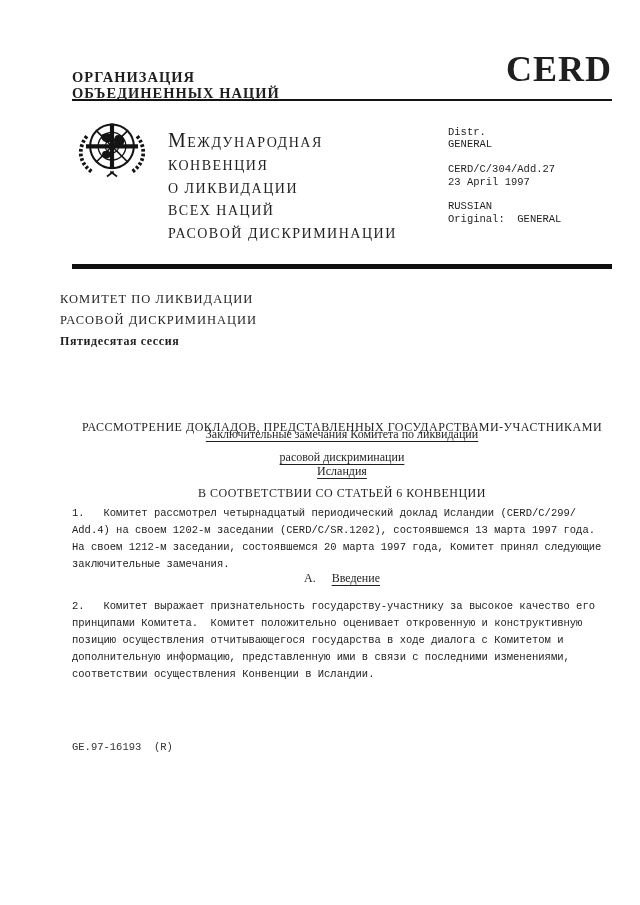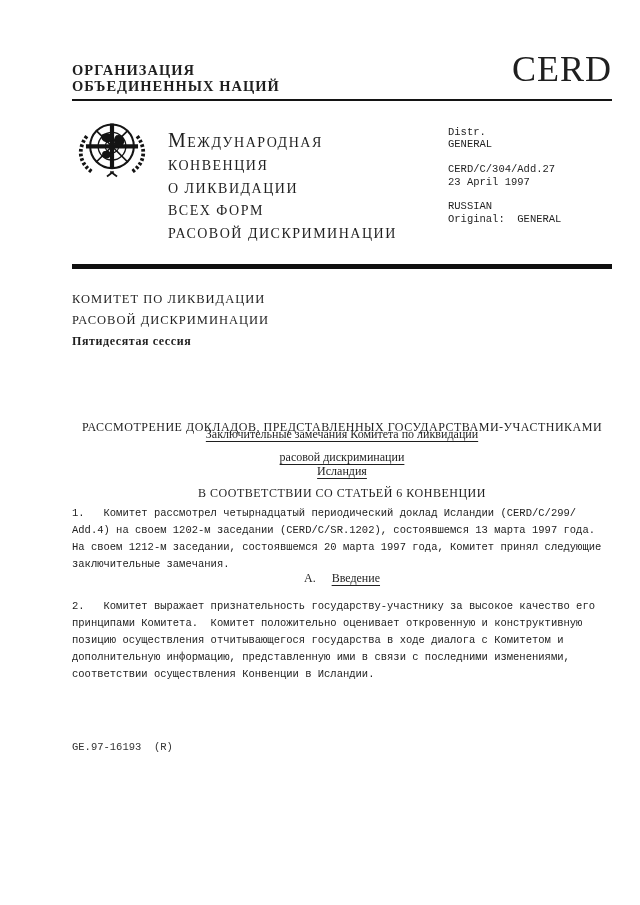--- a/index.html
+++ b/index.html
@@ -2,32 +2,32 @@
 <html><head>
 <meta charset="utf-8">
 <style>
   html,body{margin:0;padding:0;}
   body{
     width:640px;height:905px;background:#ffffff;position:relative;
     font-family:"Liberation Serif",serif;color:#1f1f1f;overflow:hidden;
   }
   .abs{position:absolute;}
   
-  .org-name{left:72px;top:62px;font-weight:bold;font-size:14.5px;line-height:16px;letter-spacing:1px;}
-  .doc-symbol{right:28px;top:48px;font-weight:normal;font-size:36px;letter-spacing:1px;font-family:"Liberation Serif",serif;}
+  .org-name{left:72px;top:69px;font-weight:bold;font-size:14.5px;line-height:16px;letter-spacing:1px;}
+  .doc-symbol{right:28px;top:48px;font-weight:bold;font-size:36px;letter-spacing:1px;font-family:"Liberation Serif",serif;}
   .rule-thin{left:72px;top:99px;width:540px;height:2px;background:#141414;}
   
   .emblem{left:70px;top:114px;width:84px;height:78px;}
   .conv-title{left:168px;top:129px;font-size:14px;line-height:22.8px;letter-spacing:1.5px;}
   .conv-first::first-letter{font-size:20px;}
   .distribution{left:448px;top:126px;font-family:"Liberation Mono","DejaVu Sans Mono",monospace;font-size:10.5px;line-height:12.4px;}
   .mono-line{white-space:pre;min-height:12.4px;}
   .rule-thick{left:72px;top:264px;width:540px;height:5px;background:#0f0f0f;}
   
-  .committee{left:72px;top:289px;font-size:12.5px;line-height:21px;letter-spacing:1px;}
+  .committee{left:60px;top:289px;font-size:12.5px;line-height:21px;letter-spacing:1px;}
   .session{letter-spacing:0.6px;font-size:12px;font-weight:bold;}
   
   .centered{left:72px;width:540px;text-align:center;}
   .report-title{top:372px;font-size:12px;line-height:22px;letter-spacing:0.5px;white-space:pre;}
   .subtitle{top:423px;font-size:12px;line-height:23px;}
   .u{text-decoration:underline;text-underline-offset:3px;text-decoration-thickness:1px;}
   .country{top:464px;font-size:12px;}
   .section-a{top:571px;font-size:12px;}
   .section-a .gap{display:inline-block;width:16px;}
   
@@ -67,21 +67,21 @@
       <path d="M55,25 q7,-2 9,4 q2,6 -3,9 q-6,2 -8,-3 q-2,-6 2,-10 Z"></path>
       <path d="M40,44 q5,-2 8,2 q2,4 -2,6 q-5,2 -7,-2 q-2,-4 1,-6 Z"></path>
     </g>
   </svg>
 </div>
 
 <div class="abs conv-title">
   <div class="conv-first">МЕЖДУНАРОДНАЯ</div>
   <div>КОНВЕНЦИЯ</div>
   <div>О ЛИКВИДАЦИИ</div>
-  <div>ВСЕХ ФОРМ</div>
+  <div>ВСЕХ НАЦИЙ</div>
   <div>РАСОВОЙ ДИСКРИМИНАЦИИ</div>
 </div>
 
 <div class="abs distribution">
   <div class="mono-line">Distr.</div>
   <div class="mono-line">GENERAL</div>
   <div class="mono-line"></div>
   <div class="mono-line">CERD/C/304/Add.27</div>
   <div class="mono-line">23 April 1997</div>
   <div class="mono-line"></div>

